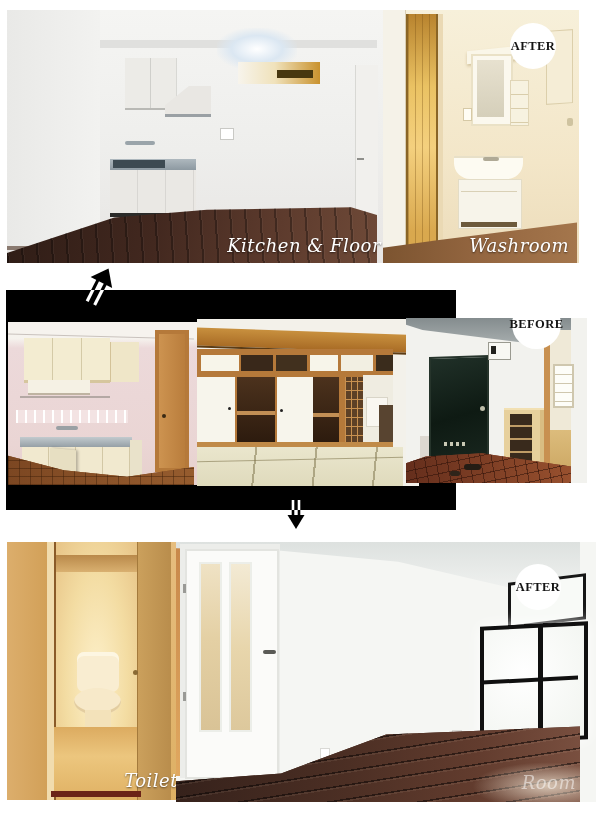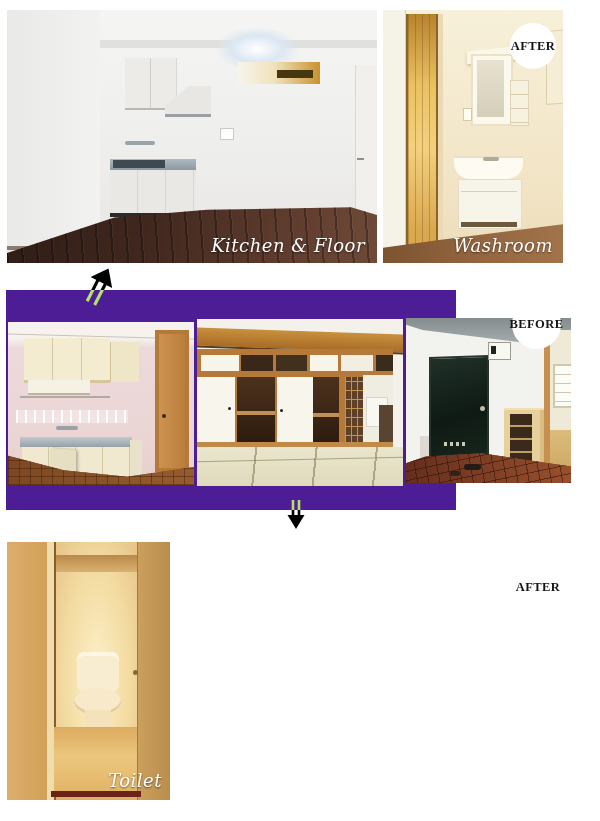--- a/index.html
+++ b/index.html
@@ -1,18 +1,18 @@
 <!DOCTYPE html>
 <html><head>
 <meta charset="utf-8">
 <style>
   html,body{margin:0;padding:0;}
   body{background:#9e9e9e;font-family:"Liberation Sans",sans-serif;}
   .page{position:relative;width:600px;height:821px;background:#ffffff;overflow:hidden;margin:0 auto;}
-  .photo{position:absolute;overflow:hidden;background:#eee;}
+  .photo{position:absolute;overflow:hidden;background:#eee;padding-left:16px;}
   .el{position:absolute;}
   .photo-label{
     position:absolute;
     font-family:"DejaVu Serif","Liberation Serif",serif;
     font-style:italic;
     color:#ffffff;
     font-size:18px;
     letter-spacing:.5px;
     text-shadow:0 1px 2px rgba(0,0,0,.55);
     white-space:nowrap;
@@ -20,21 +20,21 @@
   .badge{
     position:absolute;
     width:46px;height:46px;border-radius:50%;
     background:#ffffff;
     display:flex;align-items:center;justify-content:center;
     font-family:"Liberation Serif",serif;
     font-weight:bold;
     font-size:12.5px;letter-spacing:.4px;color:#141414;
     z-index:30;
   }
-  .strip{position:absolute;left:6px;top:290px;width:450px;height:220px;background:#4c1d95;}
+  .strip{position:absolute;left:6px;top:290px;width:450px;height:220px;background:#000000;}
   .arrow{position:absolute;mix-blend-mode:difference;z-index:40;}
   .seams-v{background-image:repeating-linear-gradient(90deg,rgba(0,0,0,.10) 0 1px,transparent 1px 31px);}
 </style>
 </head>
 <body>
 
 <div class="page">
 
   <div class="photo" style="left:7px;top:10px;width:370px;height:253px;background:linear-gradient(180deg,#f5f5f3 0%,#eeeeec 55%,#e7e5e3 100%);">
 
@@ -206,20 +206,50 @@
 
     <div class="el" style="left:47px;top:185px;width:85px;height:65px;background:linear-gradient(180deg,#dcab60,#ecc67e 45%,#e2b568);"></div>
 
     <div class="el" style="left:130px;top:0;width:33px;height:258px;background:linear-gradient(90deg,#cba05c,#b98d4c);border-left:1px solid #a47a3c;"></div>
     <div class="el" style="left:126px;top:128px;width:5px;height:5px;border-radius:50%;background:#8a6a34;"></div>
 
     <div class="el" style="left:44px;top:249px;width:90px;height:6px;background:#6b2317;"></div>
     <div class="photo-label" style="right:8px;bottom:9px;">Toilet</div>
   </div>
 
+  <div class="photo" style="left:176px;top:542px;width:404px;height:260px;background:#f5f6f3;">
+
+    <div class="el" style="left:0;top:6px;width:4px;height:228px;background:linear-gradient(180deg,#c8884a,#e0a860);"></div>
+
+    <div class="el" style="left:0;top:0;width:404px;height:62px;background:linear-gradient(180deg,#dde1df,#eef0ee 70%,rgba(238,240,238,0));clip-path:polygon(0 0,100% 0,100% 100%,55% 32%,26% 14%,0 10%);"></div>
+
+    <div class="el" style="left:4px;top:2px;width:100px;height:234px;background:#ecedea;"></div>
+    <div class="el" style="left:9px;top:7px;width:90px;height:226px;background:#fbfbf9;border:2px solid #e3e4e0;"></div>
+    <div class="el" style="left:23px;top:20px;width:19px;height:166px;background:linear-gradient(180deg,#efe2c4,#e4d0a4 45%,#d9c396);border:2px solid #eceee9;"></div>
+    <div class="el" style="left:53px;top:20px;width:19px;height:166px;background:linear-gradient(180deg,#f3ead4,#e8d6ac 50%,#ddc89c);border:2px solid #eceee9;"></div>
+    <div class="el" style="left:87px;top:108px;width:13px;height:4px;background:#5a5a56;border-radius:2px;"></div>
+    <div class="el" style="left:7px;top:42px;width:3px;height:9px;background:#9a9a96;"></div>
+    <div class="el" style="left:7px;top:150px;width:3px;height:9px;background:#9a9a96;"></div>
+
+    <div class="el" style="left:144px;top:206px;width:8px;height:11px;background:#ffffff;border:1px solid #d9d9d5;"></div>
+    <div class="el" style="left:196px;top:200px;width:7px;height:10px;background:#ffffff;border:1px solid #d9d9d5;"></div>
+    <div class="el" style="left:276px;top:188px;width:8px;height:10px;background:#ffffff;border:1px solid #d9d9d5;"></div>
+
+    <div class="el" style="left:332px;top:36px;width:72px;height:40px;background:#f8faf7;border:3px solid #161616;transform:skewY(-7deg);"></div>
+
+    <div class="el" style="left:304px;top:82px;width:100px;height:110px;background:radial-gradient(ellipse at 40% 40%,#ffffff 0%,#f1f4ef 100%);border:4px solid #101010;transform:skewY(-3deg);box-shadow:0 0 16px rgba(255,255,255,.9);"></div>
+    <div class="el" style="left:362px;top:84px;width:5px;height:104px;background:#101010;transform:skewY(-3deg);"></div>
+    <div class="el" style="left:306px;top:136px;width:96px;height:4px;background:#101010;transform:skewY(-3deg);"></div>
+
+    <div class="el" style="left:0;top:0;width:404px;height:260px;
+                clip-path:polygon(0 92%,26% 89%,52% 74%,100% 71%,100% 100%,0 100%);
+                background:#46291f;background-image:repeating-linear-gradient(171deg,rgba(10,5,4,.55) 0 1.5px,rgba(255,235,210,.07) 1.5px 3px,transparent 3px 14px),linear-gradient(95deg,#33201a 0%,#4c2f24 45%,#623c2e 75%,#7a5040 100%);"></div>
+    <div class="el" style="left:296px;top:220px;width:108px;height:40px;background:radial-gradient(ellipse at 70% 60%,rgba(255,246,228,.7) 0%,rgba(255,246,228,0) 70%);"></div>
+    <div class="photo-label" style="right:20px;bottom:9px;color:rgba(255,255,255,.5);text-shadow:none;">Room</div>
+  </div>
 
   <div class="badge" style="left:510px;top:23px;">
     <span>AFTER</span>
   </div>
   <div class="badge" style="left:515px;top:564px;">
     <span>AFTER</span>
   </div>
 
   <div class="arrow" style="left:84px;top:265px;width:30px;height:42px;transform:rotate(27deg);">
     <svg width="30" height="42" viewBox="0 0 26 40">

